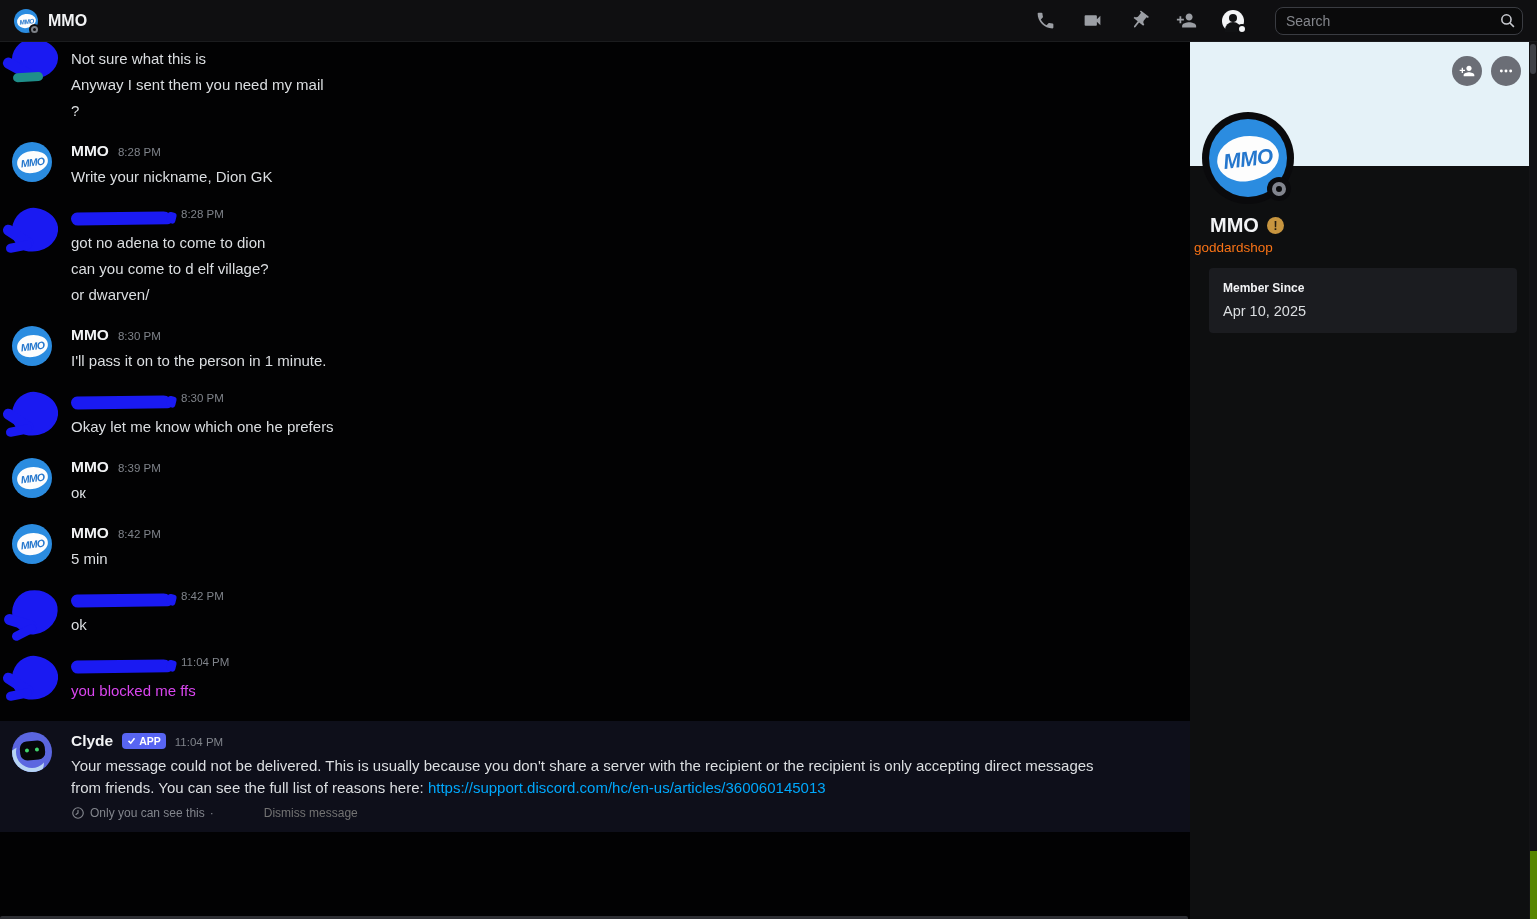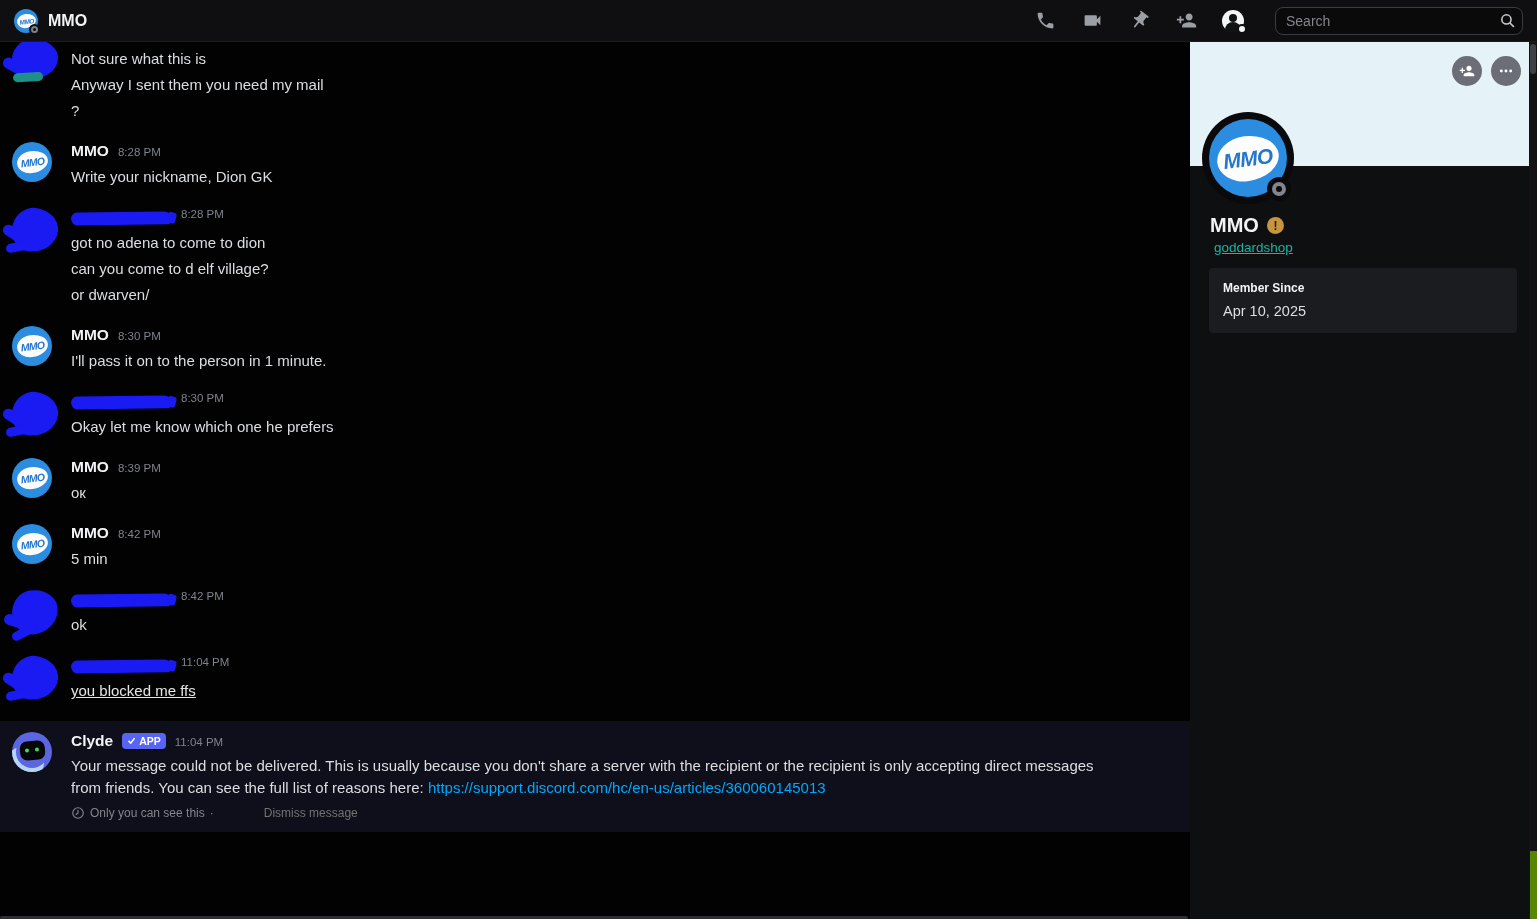--- a/index.html
+++ b/index.html
@@ -48,21 +48,21 @@
   
   .chat{position:absolute;top:42px;left:0;width:1190px;height:877px;overflow:hidden;}
   .group{display:flex;margin-top:18px;padding:0 16px 0 12px;}
   .group.first{margin-top:4px;}
   .g-avatar{width:44px;height:40px;flex:none;margin-right:15px;position:relative;}
   .g-content{flex:1;min-width:0;}
   .g-header{display:flex;align-items:baseline;gap:9px;height:20px;margin-bottom:2px;}
   .g-name{color:#f2f3f5;font-weight:700;font-size:15.5px;cursor:pointer;}
   .g-time{color:#7f838a;font-size:11.5px;text-align:right;}
   .g-line{color:#dbdee1;font-size:15px;line-height:26px;white-space:pre-wrap;}
-  .g-line.error{color:#e5e5e5;text-decoration:underline;}
+  .g-line.error{color:#d946ef;}
 
   
   .redact-avatar{width:46px;height:44px;background:#1a1af2;position:relative;flex:none;
                  border-radius:46% 54% 58% 42%/52% 46% 54% 48%;transform:rotate(7deg);}
   .redact-avatar::before{content:"";position:absolute;width:34px;height:11px;background:#1a1af2;
                  left:-10px;top:25px;border-radius:6px;transform:rotate(26deg);}
   .redact-avatar::after{content:"";position:absolute;width:26px;height:9px;background:#1a1af2;
                  left:-4px;top:36px;border-radius:5px;transform:rotate(-18deg);}
   .group:nth-child(even) .redact-avatar{transform:rotate(-9deg);}
   .redact-avatar.teal::after{background:#1f8f8a;width:30px;left:2px;top:34px;transform:rotate(-6deg);}
@@ -105,21 +105,21 @@
   .p-btn svg{width:16px;height:16px;fill:#fff;}
   .p-avatar-ring{position:absolute;top:70px;left:12px;width:92px;height:92px;border-radius:50%;
                  background:#0a0a0c;display:flex;align-items:center;justify-content:center;}
   .p-status{position:absolute;right:3px;bottom:3px;width:24px;height:24px;border-radius:50%;background:#0a0a0c;
             display:flex;align-items:center;justify-content:center;}
   .p-status i{display:block;width:14px;height:14px;border-radius:50%;border:4px solid #82858e;box-sizing:border-box;}
   .p-name-row{position:absolute;top:172px;left:20px;display:flex;align-items:center;gap:8px;}
   .p-name{color:#f2f3f5;font-size:20px;font-weight:700;}
   .warn-badge{width:17px;height:17px;border-radius:50%;background:#c7953f;color:#231c10;font-size:12px;
               font-weight:800;display:flex;align-items:center;justify-content:center;line-height:1;}
-  .p-username{position:absolute;top:198px;left:24px;color:#14b8a6;font-size:13.5px;text-decoration:underline;}
+  .p-username{position:absolute;top:198px;left:4px;color:#f97316;font-size:13.5px;}
   .p-card{position:absolute;top:226px;left:19px;width:308px;height:65px;box-sizing:border-box;
           background:#1b1c20;border-radius:4px;padding:13px 14px;}
   .p-card .label{color:#f2f3f5;font-size:12px;font-weight:700;}
   .p-card .value{color:#dbdee1;font-size:14.5px;margin-top:8px;}
 
   
   .scroll-col{position:absolute;top:42px;left:1529px;width:8px;height:877px;background:#131315;}
   .scroll-thumb{position:absolute;top:2px;left:1px;width:6px;height:30px;border-radius:3px;background:#3f4147;}
   .green-bar{position:absolute;right:0;bottom:0;width:7px;height:68px;background:#578600;z-index:30;}
 </style>

